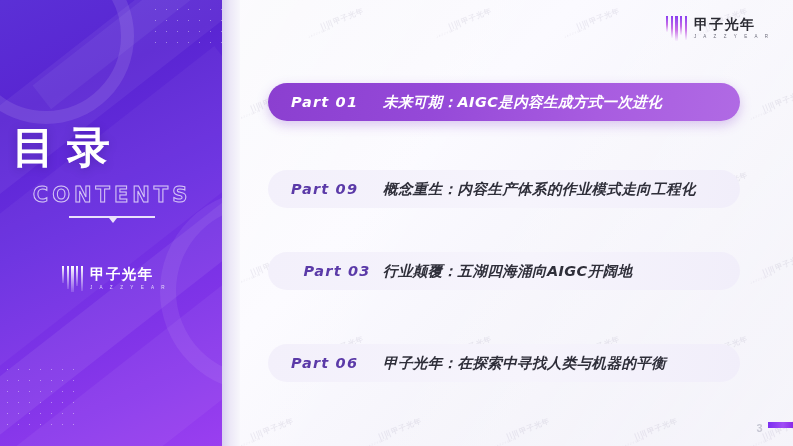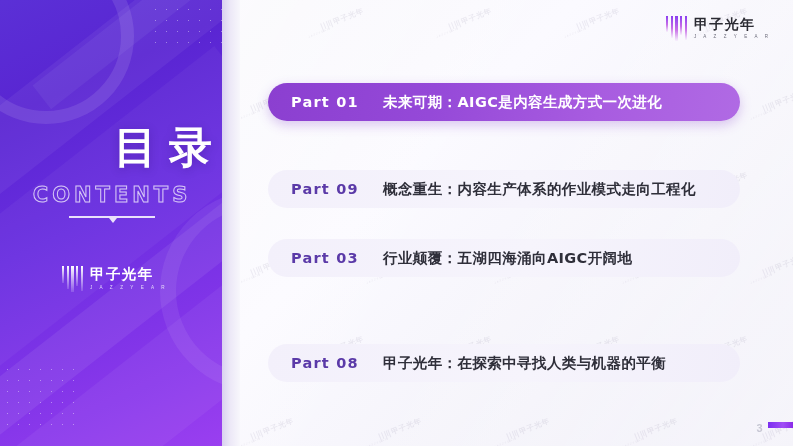--- a/index.html
+++ b/index.html
@@ -61,21 +61,21 @@
 
   
   .dots{position:absolute;
     background-image:radial-gradient(rgba(255,255,255,.40) 0.9px, transparent 1px);
     background-size:11px 11px;}
   .dots-tr{left:150px;top:4px;width:74px;height:48px;}
   .dots-bl{left:2px;top:364px;width:82px;height:70px;}
 
   
   .lp-title{
-    position:absolute;left:0;width:224px;top:126px;text-align:right;
+    position:absolute;left:0;width:224px;top:126px;text-align:left;
     color:#ffffff;font-size:43px;font-weight:700;letter-spacing:12px;
     text-indent:12px;line-height:1;
     font-family:"DejaVu Sans","Liberation Sans",sans-serif;
     text-shadow:0 2px 10px rgba(30,0,90,.25);
   }
   .lp-sub{
     position:absolute;left:0;width:224px;top:183px;text-align:center;
     font-size:21px;font-weight:700;letter-spacing:4px;
     color:transparent;
     -webkit-text-stroke:1px rgba(255,255,255,0.72);
@@ -109,21 +109,21 @@
   .hdr-logo .bars{height:25px;}
   .hdr-logo .bars i:nth-child(1){height:16px;}
   .hdr-logo .bars i:nth-child(2){height:22px;}
   .hdr-logo .bars i:nth-child(3){height:25px;}
   .hdr-logo .bars i:nth-child(4){height:19px;}
   .hdr-logo .bars i:nth-child(5){height:24px;}
   .hdr-logo .logo-cn{color:#2b2b33;font-size:14px;}
   .hdr-logo .logo-en{color:#6d6d7c;font-size:4.5px;}
 
   
-  .parts{position:absolute;left:268px;top:0;width:476px;height:388px;}
+  .parts{position:absolute;left:268px;top:0;width:476px;height:388px;font-style:italic;}
   .part{
     position:absolute;left:0;width:472px;height:38px;border-radius:19px;
     display:flex;align-items:center;box-sizing:border-box;padding-left:23px;
   }
   .part .pnum{
     font-size:14.5px;font-weight:700;letter-spacing:1.2px;
     font-family:"DejaVu Sans","Liberation Sans",sans-serif;
     width:92px;flex:0 0 auto;
   }
   .part .ptitle{
@@ -136,21 +136,21 @@
   }
   .part.active .pnum,.part.active .ptitle{color:#ffffff;}
   .part.plain{
     background:linear-gradient(100deg,#f3f0fb 0%,#f6f4fc 55%,#f1eefa 100%);
   }
   .part.plain .pnum{color:#5b3aa8;}
   .part.plain .ptitle{color:#2f2f3a;}
 
   .p1{top:83px;}
   .p2{top:170px;}
-  .p3{top:239px;}
+  .p3{top:252px;text-align:center;}
   .p4{top:344px;}
 
   
   .page-num{
     position:absolute;right:30px;bottom:12px;
     color:#c7c7d4;font-size:11px;font-weight:600;letter-spacing:.5px;
   }
   .corner-bar{
     position:absolute;right:0;bottom:18px;width:25px;height:6px;
     background:linear-gradient(to right,#7b2ff0,#a04ef5 60%,#8a2ae8 100%);
@@ -366,21 +366,21 @@
       <span class="pnum">Part  09</span>
       <span class="ptitle">概念重生：内容生产体系的作业模式走向工程化</span>
     </div>
 
     <div class="part plain p3">
       <span class="pnum">Part  03</span>
       <span class="ptitle">行业颠覆：五湖四海涌向AIGC开阔地</span>
     </div>
 
     <div class="part plain p4">
-      <span class="pnum">Part  08</span>
+      <span class="pnum">Part  06</span>
       <span class="ptitle">甲子光年：在探索中寻找人类与机器的平衡</span>
     </div>
 
   </div>
 
   <div class="page-num">3</div>
   <div class="corner-bar"></div>
 
 </div>
 

